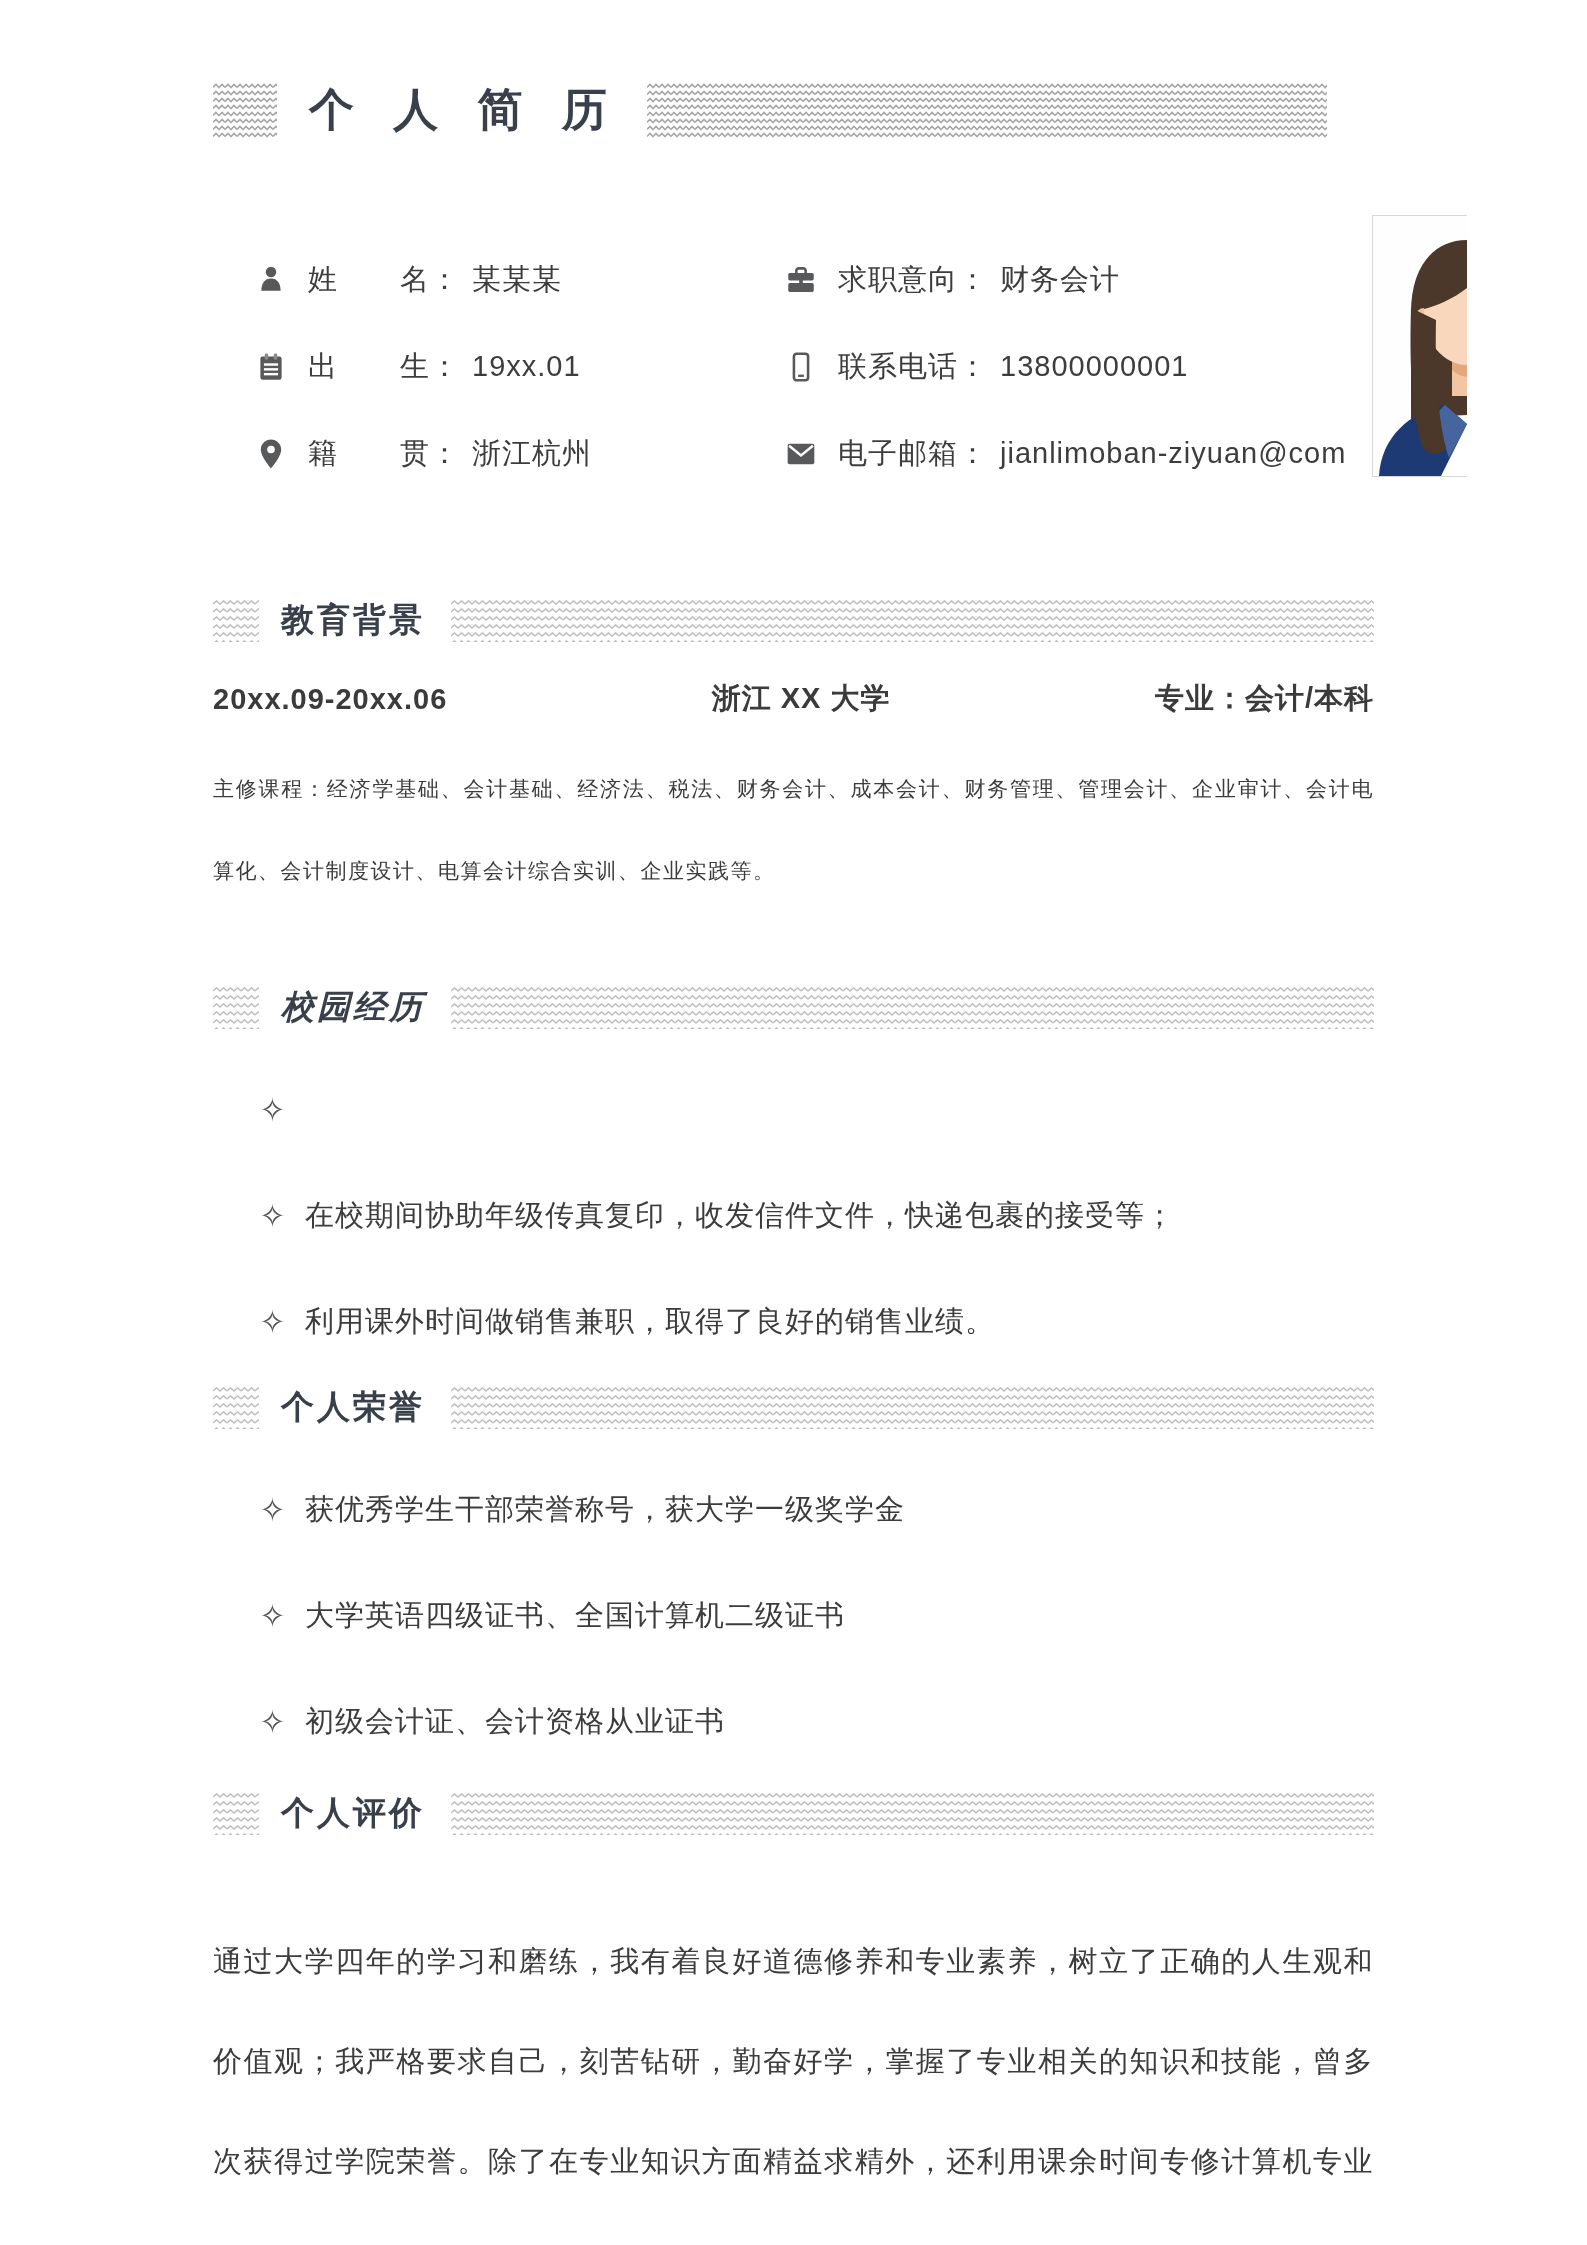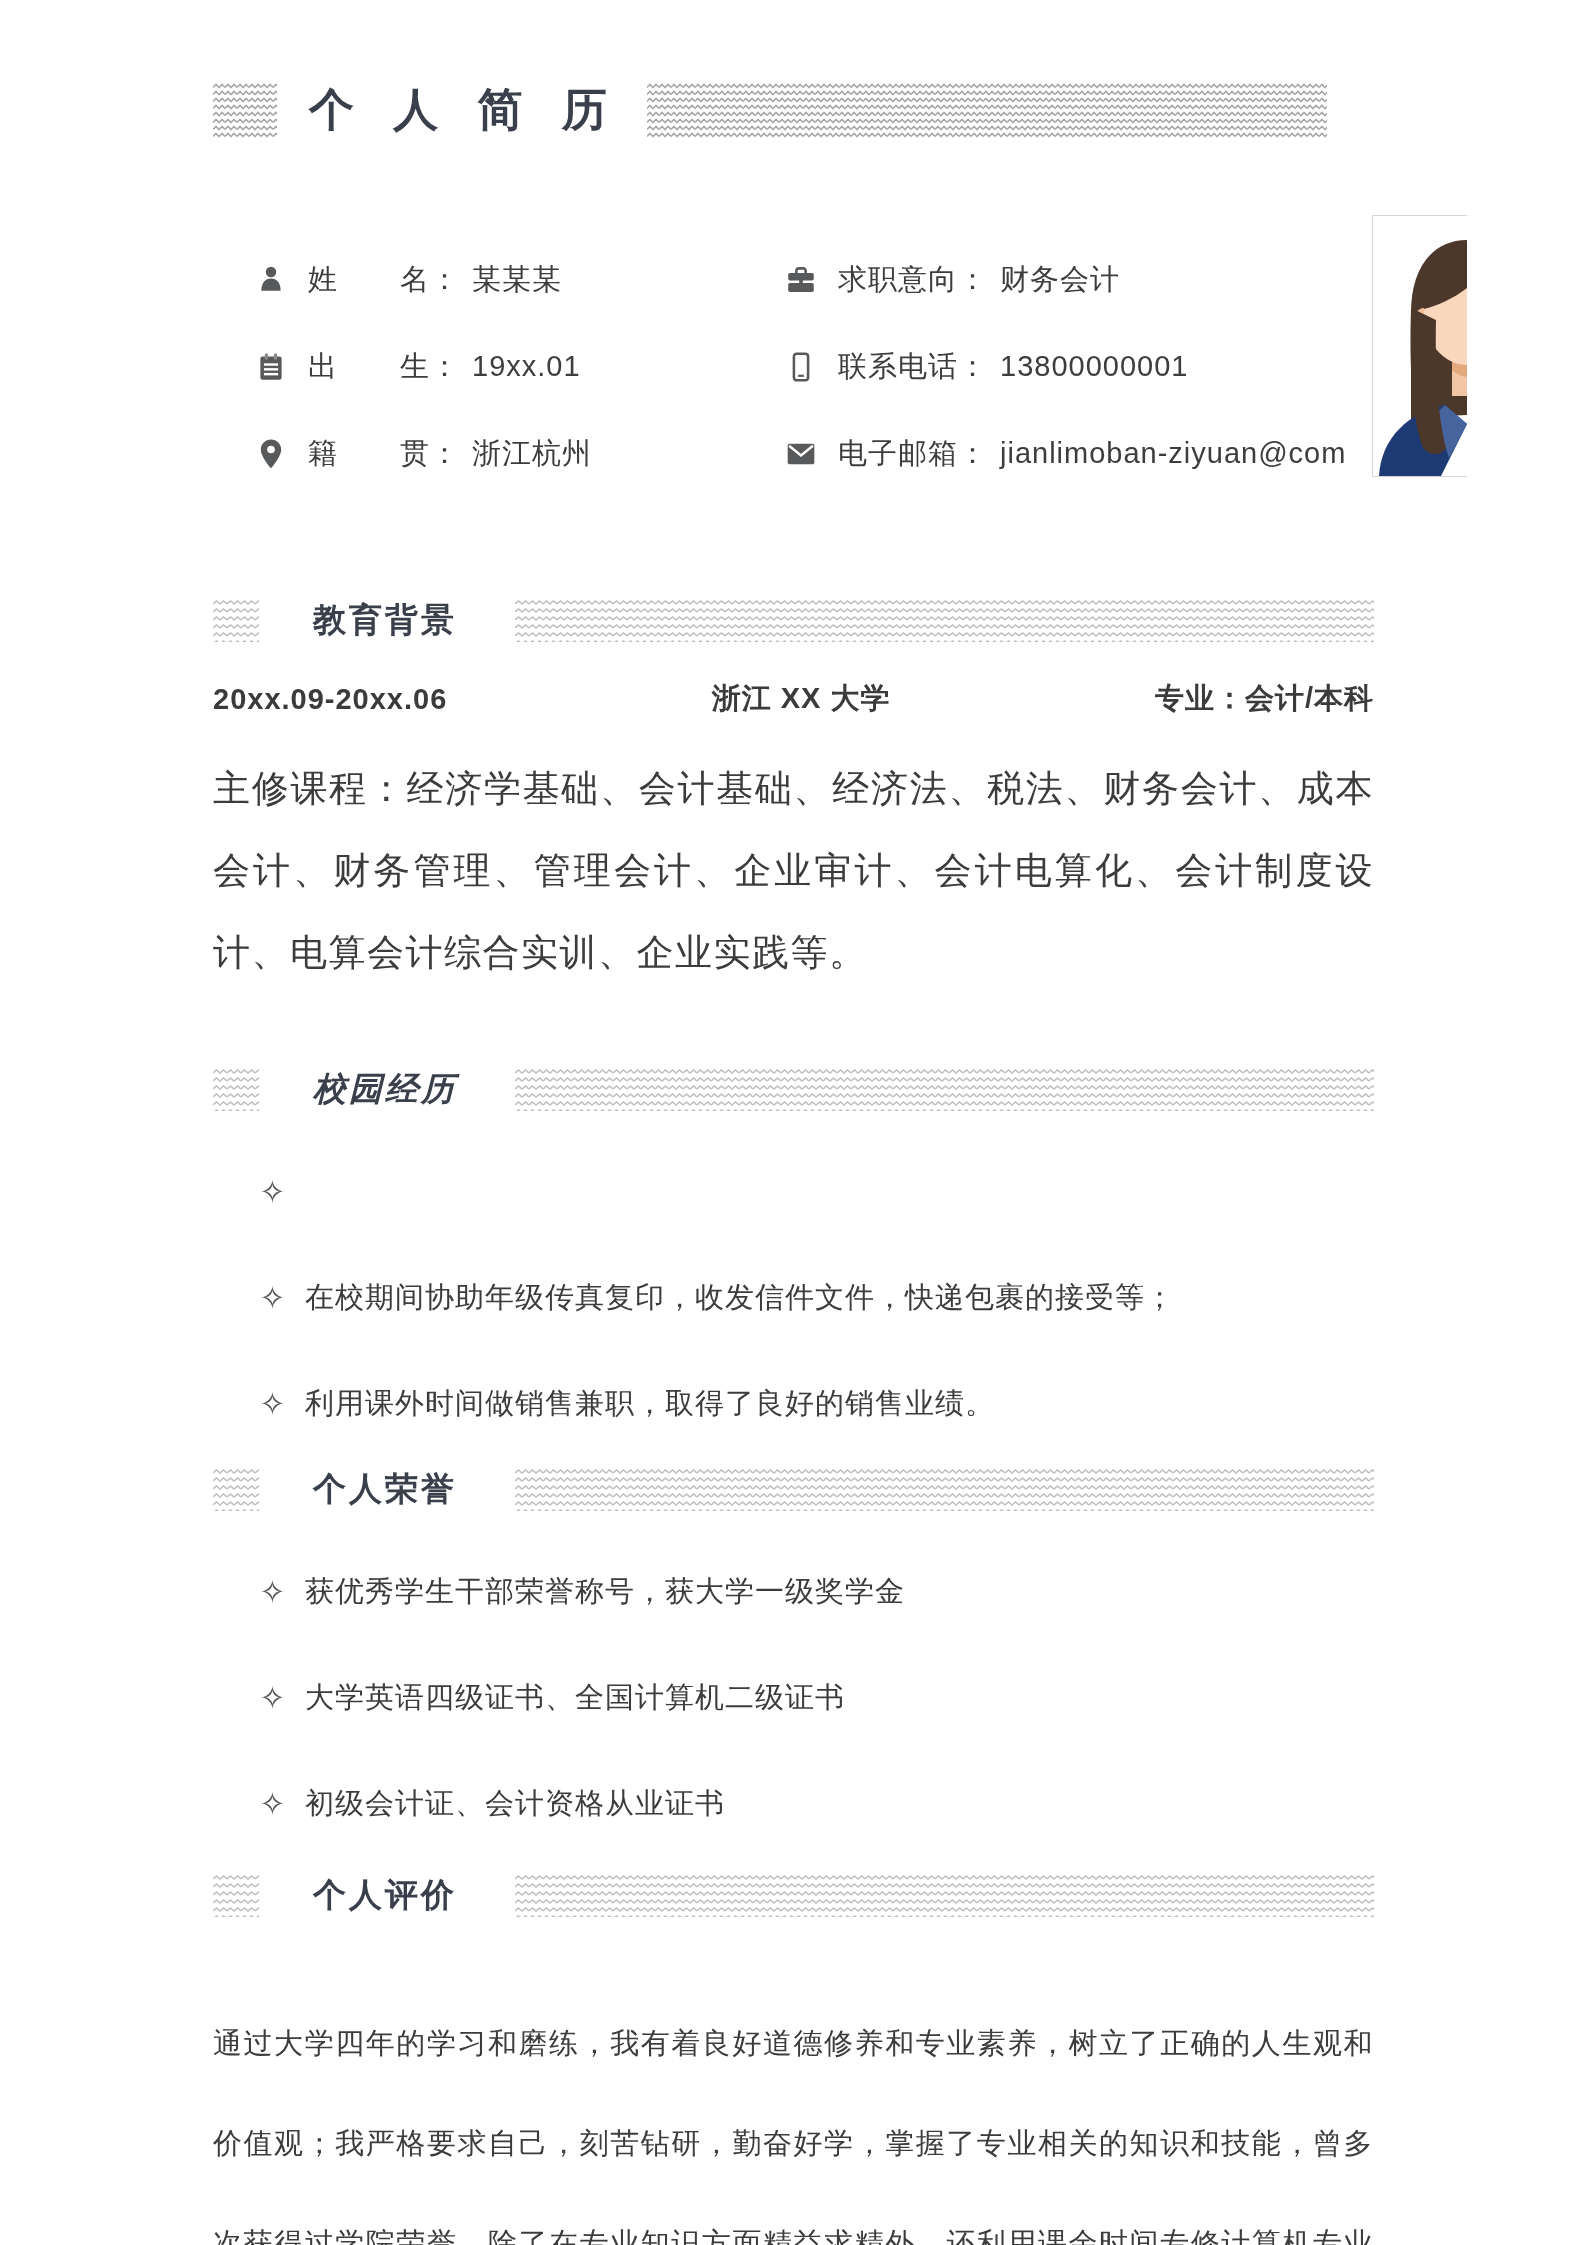--- a/index.html
+++ b/index.html
@@ -42,41 +42,41 @@
   .f-value { white-space:nowrap; }
 
   .photo {
     position:absolute; left:1252px; top:215px;
     width:191px; height:262px;
     border:1px solid #d6d6d6; background:#fefefe;
   }
   .photo svg { display:block; width:100%; height:100%; }
 
   
-  .section-header { display:flex; align-items:center; height:56px;gap:32px; }
+  .section-header { display:flex; align-items:center; height:56px; }
   .zz-sec-left { width:46px; height:44px; flex:none; }
   .zz-sec-right { flex:1; height:44px; margin-left:26px; }
   .section-title {
     font-family:"Liberation Serif", serif;
     font-weight:700; font-size:33px; letter-spacing:3px;
     color:#39404b; margin-left:22px; white-space:nowrap;
   }
   .hdr-edu    { margin-top:95px; }
   .hdr-campus { margin-top:67px;font-style:italic; }
   .hdr-honor  { margin-top:22px; }
   .hdr-eval   { margin-top:28px; }
 
   
   .edu-row {
     display:flex; justify-content:space-between; align-items:center;
     margin-top:32px; height:38px;
     font-size:29px; font-weight:700; letter-spacing:1px; color:#3b3b3b;text-align:center;
   }
   .edu-courses {
-    margin-top:30px; font-size:37px; line-height:82px;
+    margin-top:30px; font-size:21px; line-height:82px;
     letter-spacing:1.5px; text-align:justify; color:#3c3c3c;
   }
 
   
   .bullets { list-style:none; margin-top:40px; }
   .bullets li {
     display:flex; align-items:center; height:70px; margin-bottom:36px;
     padding-left:46px; font-size:29px; letter-spacing:1px; color:#3c3c3c;
   }
   .bullets li:last-child { margin-bottom:0; }

